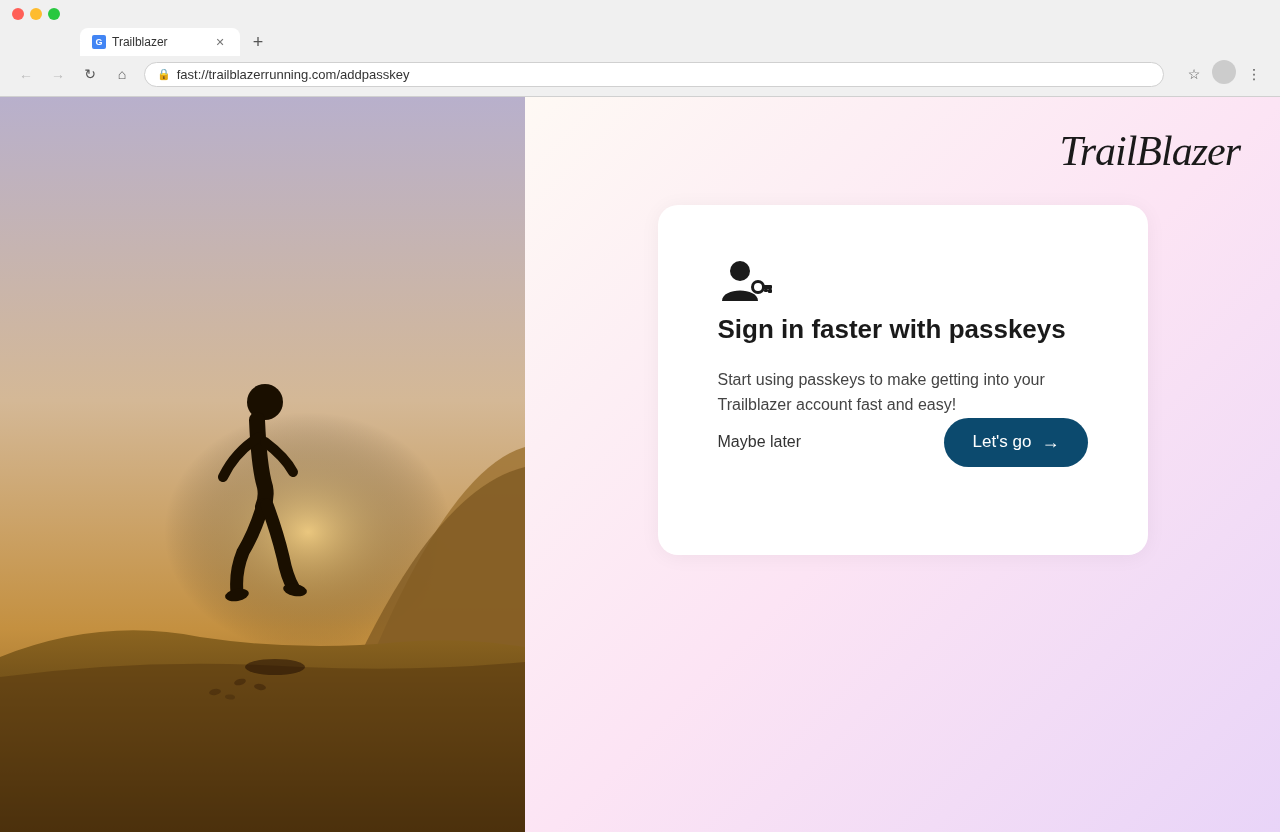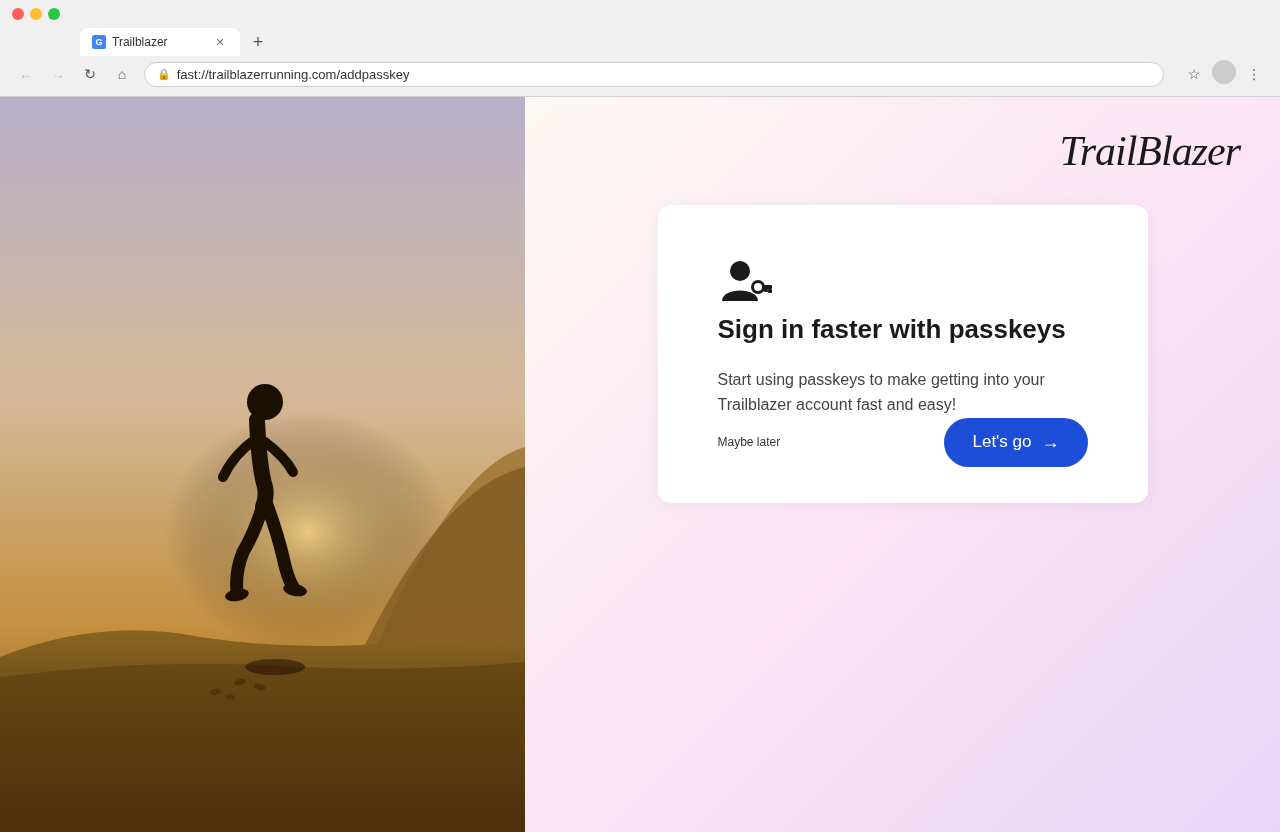--- a/index.html
+++ b/index.html
@@ -208,22 +208,22 @@
       font-family: 'Brush Script MT', cursive;
       font-size: 42px;
       color: #1a1a1a;
       font-style: italic;
       letter-spacing: -1px;
       margin-bottom: 30px;
     }
 
     .card {
       background: #fff;
-      border-radius: 13px;
-      padding: 50px 60px 36px 60px;
+      border-radius: 20px;
+      padding: 50px 60px 88px 60px;
       width: 100%;
       max-width: 490px;
       box-shadow: 0 2px 20px rgba(0,0,0,0.05);
     }
 
     .card-title {
       font-size: 26px;
       font-weight: 700;
       color: #1a1a1a;
       margin-bottom: 20px;
@@ -236,30 +236,30 @@
       line-height: 1.6;
     }
 
     .card-actions {
       display: flex;
       align-items: center;
       justify-content: space-between;
     }
 
     .maybe-later {
-      font-size: 12px;
+      font-size: 16px;
       color: #333;
       cursor: pointer;
       background: none;
       border: none;
       font-family: inherit;
     }
 
     .lets-go-btn {
-      background: #1d4ed8;
+      background: #0c4a6e;
       color: #fff;
       border: none;
       border-radius: 50px;
       padding: 14px 28px;
       font-size: 17px;
       font-weight: 500;
       cursor: pointer;
       display: flex;
       align-items: center;
       gap: 10px;

